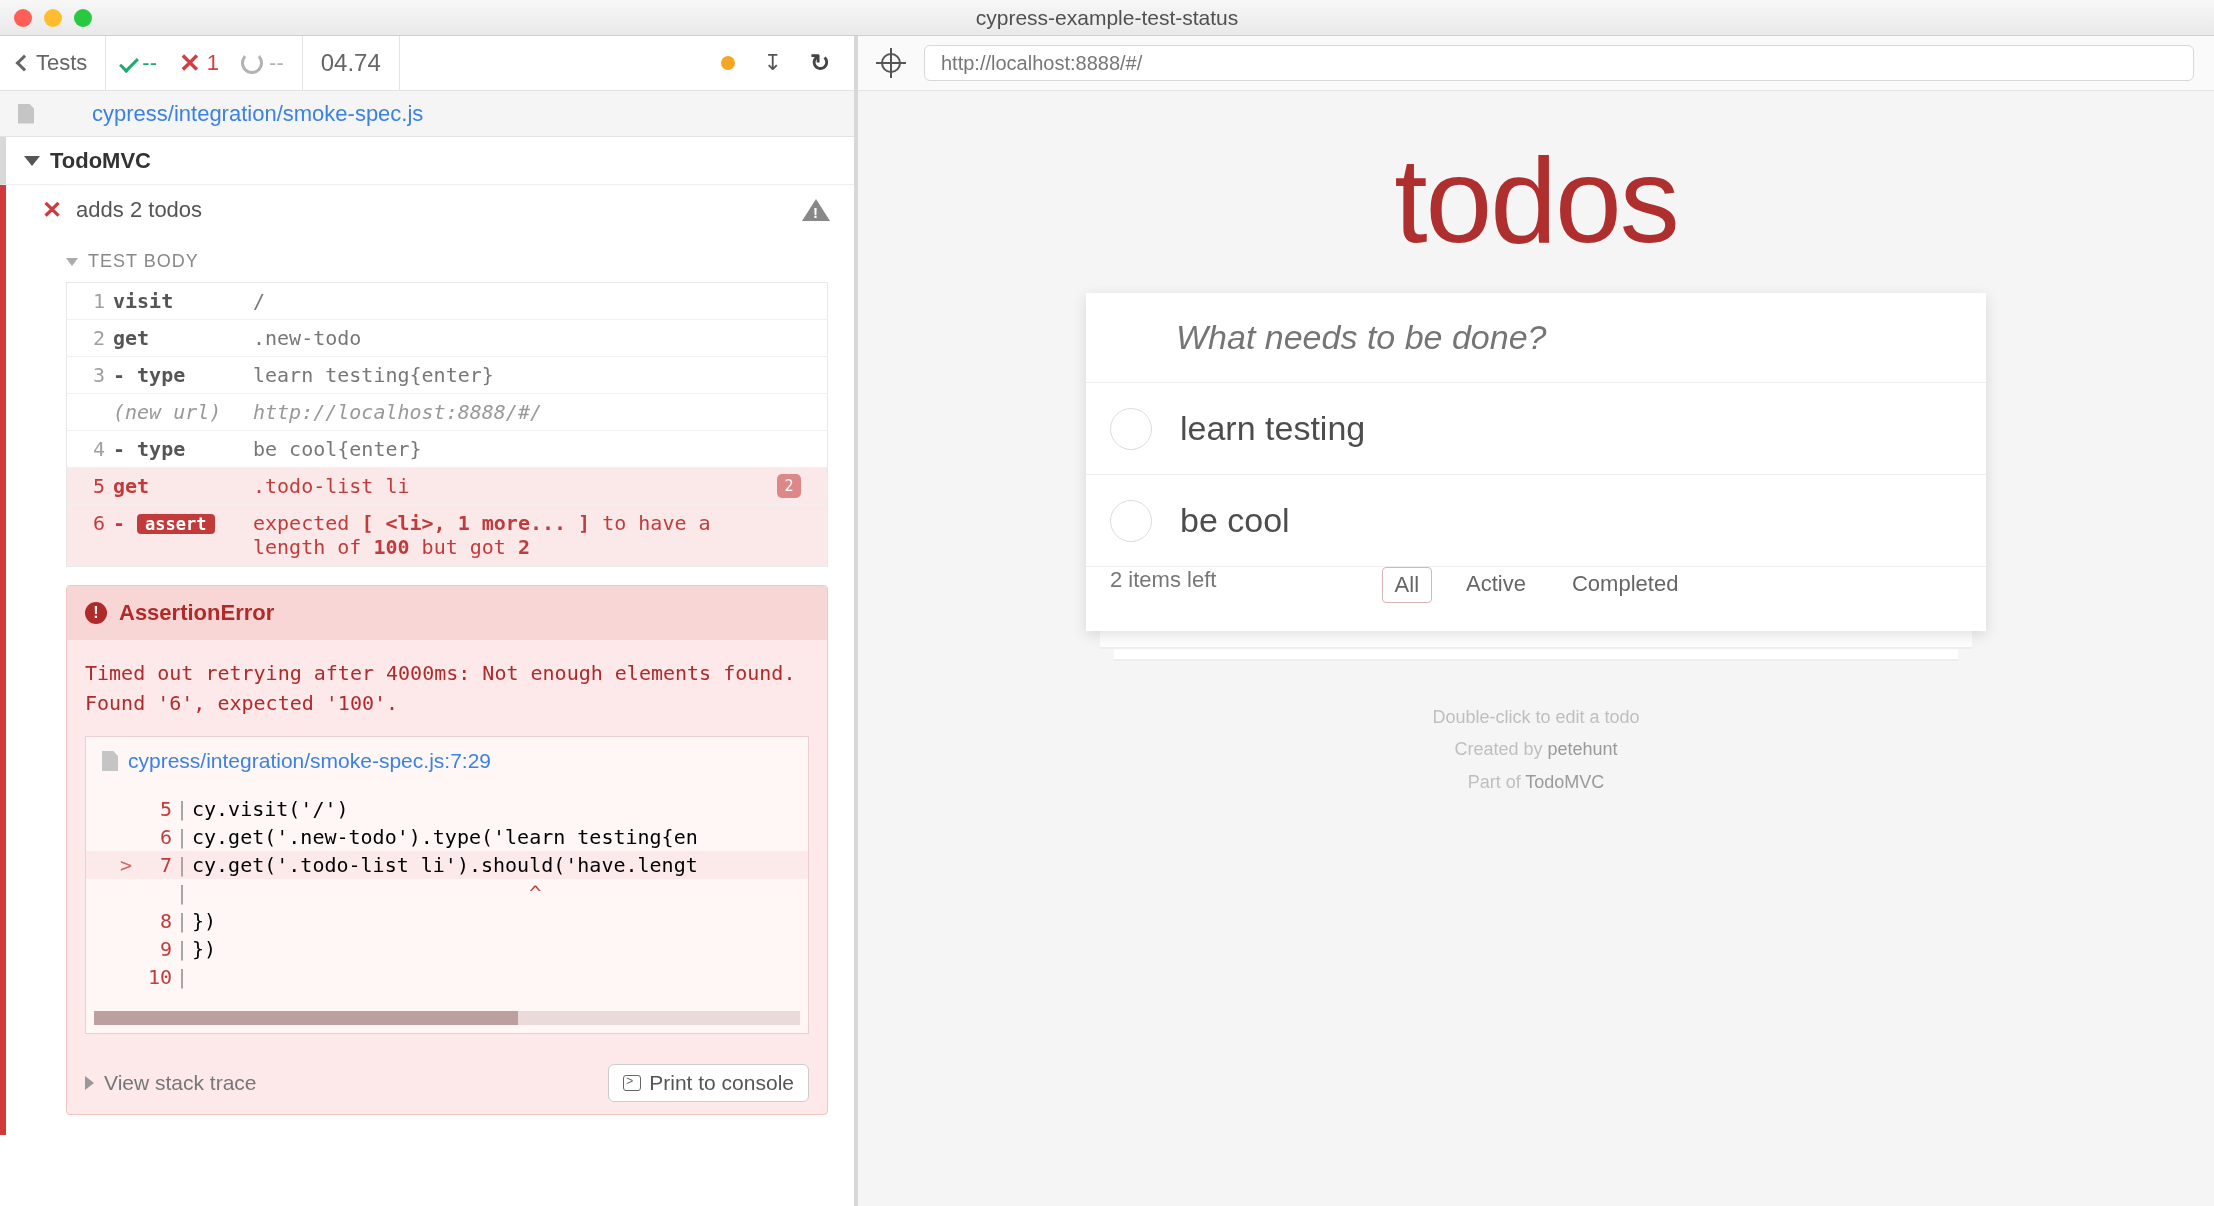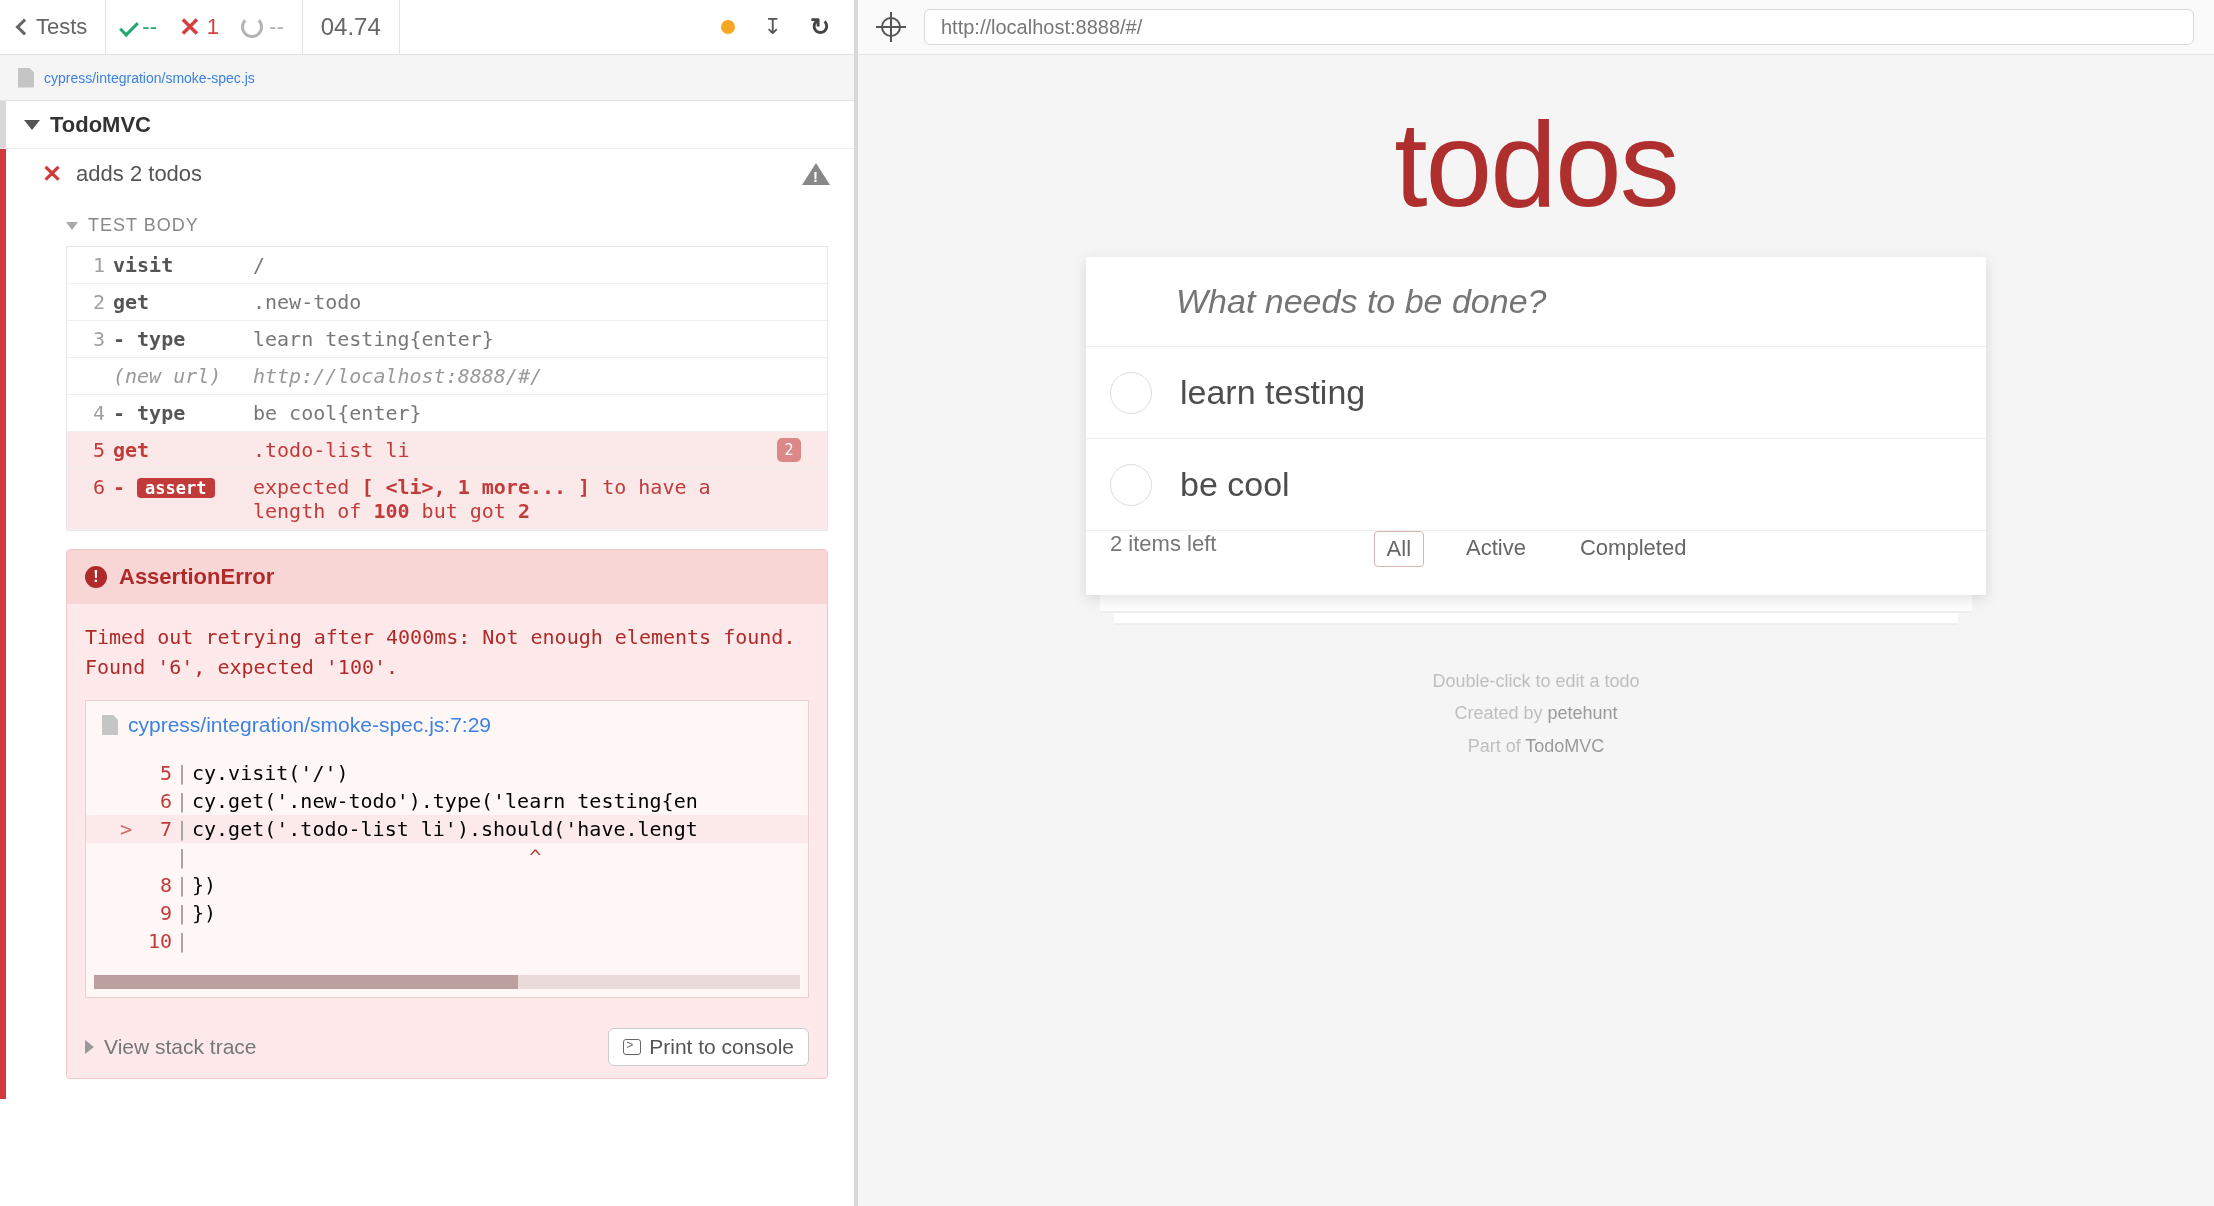--- a/index.html
+++ b/index.html
@@ -32,21 +32,21 @@
 .circ-icon { width:22px; height:22px; border:3px solid currentColor; border-radius:50%; border-top-color: transparent; display:inline-block; }
 .duration { color: #666; font-size: 24px; }
 .rep-toolbar .spacer { flex: 1; }
 .right-controls { display: flex; align-items: center; gap: 28px; padding: 0 24px; }
 .dot-amber { width: 14px; height: 14px; background: #f5a623; border-radius: 50%; }
 .updown { font-size: 22px; color: #555; }
 .reload { font-size: 24px; color: #444; font-weight:600;}
 
 .spec-path { height: 46px; background: #f5f5f5; border-bottom: 1px solid #e3e3e3; display: flex; align-items: center; padding: 0 18px; gap: 10px; }
 .file-ico { width:16px; height:20px; background:#c5c5c5; position:relative; clip-path: polygon(0 0, 70% 0, 100% 25%, 100% 100%, 0 100%);}
-.spec-path .path { color: #3b82e4; font-size: 14px; }
+.spec-path .path { color: #3b82e4; font-size: 22px; margin-left: 48px; }
 
 .suite-header { height: 48px; border-bottom: 1px solid #eee; display: flex; align-items: center; padding: 0 18px; gap: 10px; font-weight: 700; font-size: 22px; color: #333; border-left: 6px solid #d8d8d8;}
 .caret-down { width:0; height:0; border-left:8px solid transparent; border-right:8px solid transparent; border-top:10px solid #555; }
 
 .test-row { height: 50px; display: flex; align-items: center; padding: 0 24px 0 36px; gap: 14px; font-size: 22px; color: #555; border-left: 6px solid #d03a3a;}
 .test-fail-icon { color: #d03a3a; font-weight: 700; font-size: 24px; }
 .warn-tri { margin-left:auto; width:0; height:0; border-left:14px solid transparent; border-right:14px solid transparent; border-bottom:22px solid #888; position:relative;}
 .warn-tri::after { content:"!"; position:absolute; left:-3px; top:5px; color:#fff; font-size:15px; font-weight:700;}
 
 .test-detail { border-left: 6px solid #d03a3a; padding: 6px 26px 20px 60px; display:flex; flex-direction:column; gap:0;}
@@ -104,32 +104,40 @@
 .target-ico .cross2{position:absolute; top:12px; left:-2px; height:2px; width:30px; background:#555;}
 .url-input { flex:1; height:36px; border:1px solid #d8d8d8; border-radius:6px; padding:0 16px; font-size:20px; color:#777; background:#fff;}
 
 .app-frame { flex:1; overflow:auto; background:#f5f5f5; display:flex; flex-direction:column; align-items:center; padding-top:40px;}
 .app-title { font-size: 120px; font-weight:200; color:#af2f2f; font-family: "Helvetica Neue", Helvetica, Arial, sans-serif; letter-spacing:-2px;}
 .todoapp { width: 900px; background:#fff; margin-top:24px; box-shadow: 0 4px 14px rgba(0,0,0,0.12), 0 30px 0 -14px #fff, 0 32px 0 -14px #eee, 0 56px 0 -28px #fff, 0 58px 0 -28px #eee; }
 .new-todo { width:100%; height:90px; border:none; border-bottom:1px solid #eee; padding:0 24px 0 90px; font-size:34px; font-style:italic; color:#bbb; outline:none; font-family: inherit;}
 .todo-item { height: 92px; border-bottom:1px solid #eee; display:flex; align-items:center; padding:0 24px; gap:28px; font-size:34px; color:#4d4d4d; font-weight:300;}
 .toggle { width:42px; height:42px; border:1px solid #ddd; border-radius:50%;}
 .todo-footer { height:64px; display:flex; align-items:center; padding:0 24px; font-size:22px; color:#777;}
-.filters { position:absolute; left:0; right:0; display:flex; justify-content:center; gap:30px;}
+.filters { position:absolute; left:0; right:0; display:flex; justify-content:center; gap:22px;}
 .todo-footer-wrap { position:relative; width:100%; height:100%; display:flex; }
 .filter { padding:4px 12px; border-radius:4px; color:#666;}
 .filter.sel { border:1px solid #d8b4b4;}
 .clear-completed { margin-left:auto; color:#777;}
 .app-info { margin-top:70px; text-align:center; color:#bfbfbf; font-size:18px; line-height:1.8;}
 .app-info a { color:#9a9a9a; text-decoration:none;}
 </style>
 </head>
 <body>
 
 <div class="window">
+  <div class="titlebar">
+    <div class="traffic-lights">
+      <div class="tl red"></div>
+      <div class="tl yellow"></div>
+      <div class="tl green"></div>
+    </div>
+    <div class="title">cypress-example-test-status</div>
+  </div>
 
   <div class="body">
 
     <div class="reporter">
       <div class="rep-toolbar">
         <div class="cell back-tests">
           <span class="chev-left"></span>
           <span>Tests</span>
         </div>
         <div class="cell" style="gap:22px;">

